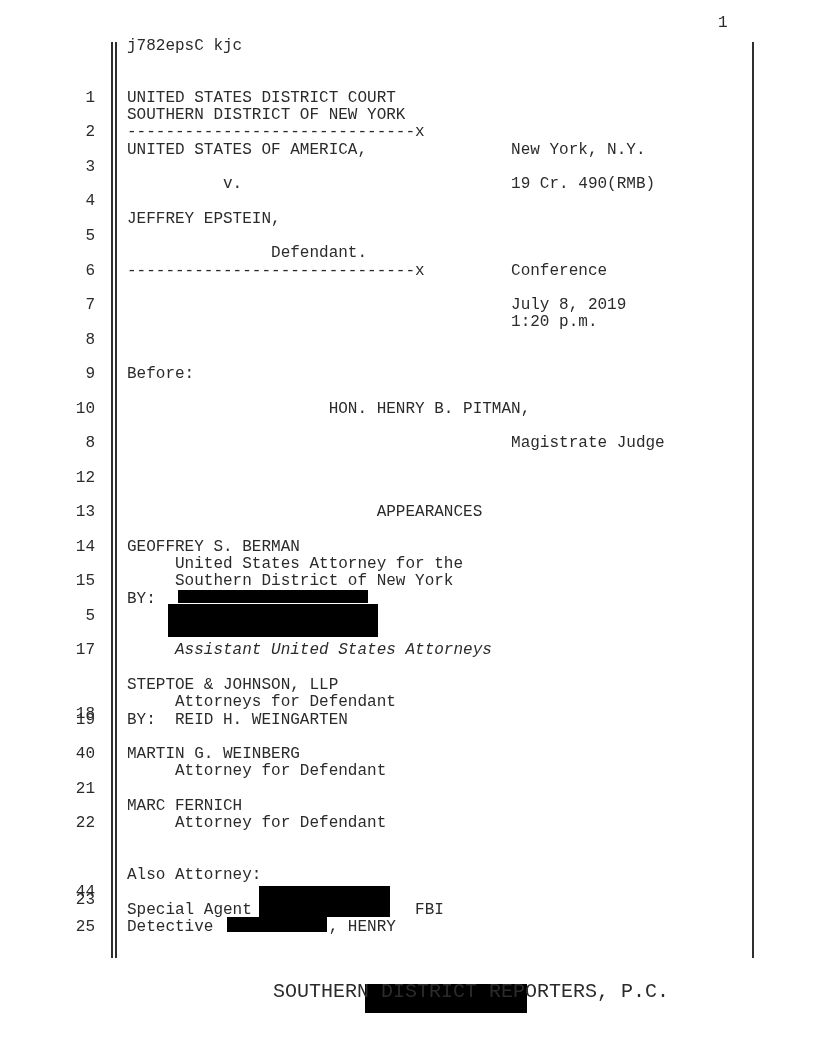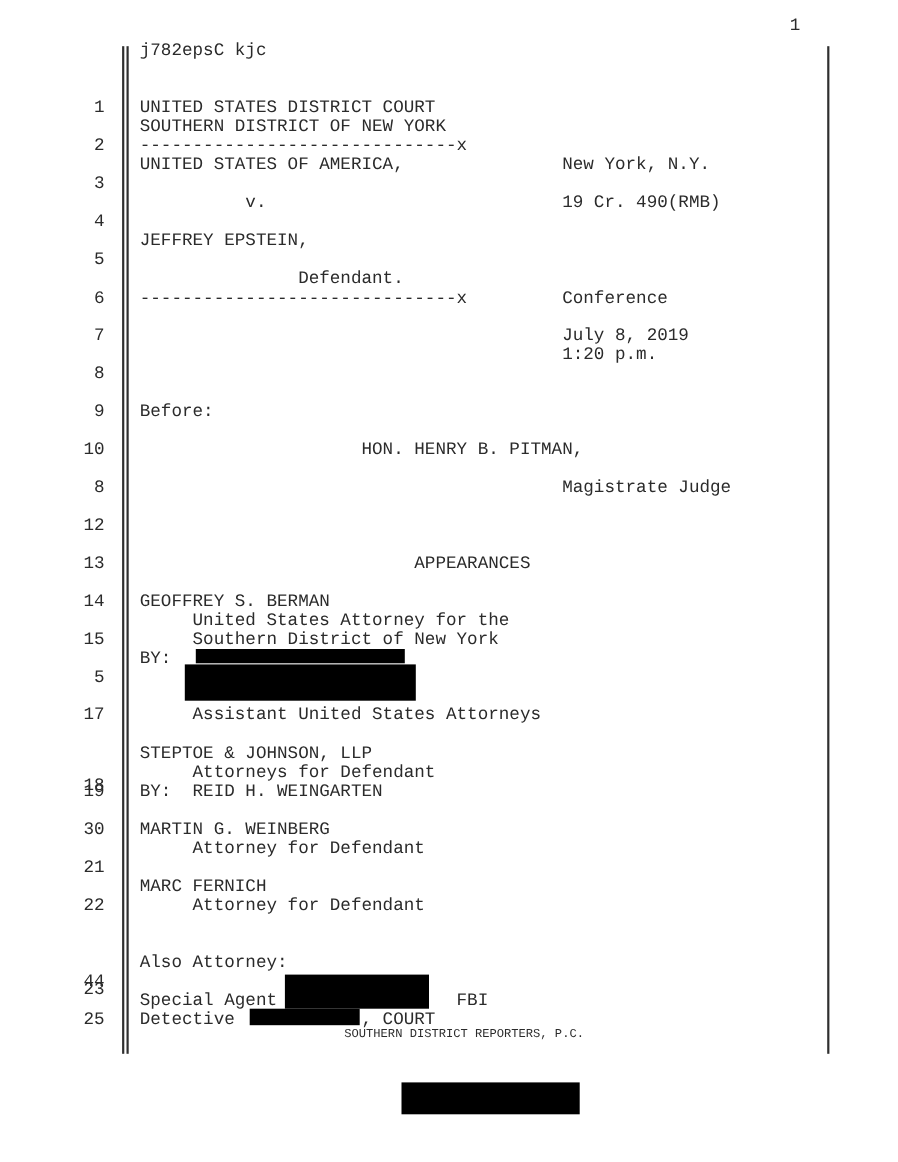--- a/index.html
+++ b/index.html
@@ -58,25 +58,24 @@
     line-height: 17.27px;
     white-space: pre;
   }
   .redaction {
     position: absolute;
     background: #000000;
   }
   .footer-line {
     position: absolute;
     left: 273px;
-    top: 933px;
-    font-size: 11px;
+    top: 983px;
+    font-size: 20px;
     line-height: 17.27px;
     white-space: pre;
-    margin-left: 40px;
   }
 </style>
 </head>
 <body>
 
 <div class="page">
   <div class="page-number">1</div>
   <div class="vrule-double"></div>
   <div class="vrule-right"></div>
   <div id="line-numbers">
@@ -92,21 +91,21 @@
       <div class="lnum" style="top: 400.67px;">10</div>
       <div class="lnum" style="top: 435.21px;">8</div>
       <div class="lnum" style="top: 469.75px;">12</div>
       <div class="lnum" style="top: 504.29px;">13</div>
       <div class="lnum" style="top: 538.83px;">14</div>
       <div class="lnum" style="top: 573.37px;">15</div>
       <div class="lnum" style="top: 607.91px;">5</div>
       <div class="lnum" style="top: 642.45px;">17</div>
       <div class="lnum" style="top: 706px;">18</div>
       <div class="lnum" style="top: 711.53px;">19</div>
-      <div class="lnum" style="top: 746.07px;">30</div>
+      <div class="lnum" style="top: 746.07px;">40</div>
       <div class="lnum" style="top: 780.61px;">21</div>
       <div class="lnum" style="top: 815.15px;">22</div>
       <div class="lnum" style="top: 892px;">23</div>
       <div class="lnum" style="top: 884.23px;">44</div>
       <div class="lnum" style="top: 918.77px;">25</div>
     </div>
   <div id="text-rows">
       <div class="trow" style="top: 38px;">j782epsC kjc</div>
       <div class="trow" style="top: 55.27px;"></div>
       <div class="trow" style="top: 72.54px;"></div>
@@ -135,37 +134,37 @@
       <div class="trow" style="top: 469.75px;"></div>
       <div class="trow" style="top: 487.02px;"></div>
       <div class="trow" style="top: 504.29px;">                          APPEARANCES</div>
       <div class="trow" style="top: 521.56px;"></div>
       <div class="trow" style="top: 538.83px;">GEOFFREY S. BERMAN</div>
       <div class="trow" style="top: 556.1px;">     United States Attorney for the</div>
       <div class="trow" style="top: 573.37px;">     Southern District of New York</div>
       <div class="trow" style="top: 590.64px;">BY:</div>
       <div class="trow" style="top: 607.91px;"></div>
       <div class="trow" style="top: 625.18px;"></div>
-      <div class="trow" style="top: 642.45px;">     Assistant United States Attorneys</div>
+      <div class="trow" style="top: 642.45px; font-style: italic;">     Assistant United States Attorneys</div>
       <div class="trow" style="top: 659.72px;"></div>
       <div class="trow" style="top: 676.99px;">STEPTOE &amp; JOHNSON, LLP</div>
       <div class="trow" style="top: 694.26px;">     Attorneys for Defendant</div>
       <div class="trow" style="top: 711.53px;">BY:  REID H. WEINGARTEN</div>
       <div class="trow" style="top: 728.8px;"></div>
       <div class="trow" style="top: 746.07px;">MARTIN G. WEINBERG</div>
       <div class="trow" style="top: 763.34px;">     Attorney for Defendant</div>
       <div class="trow" style="top: 780.61px;"></div>
       <div class="trow" style="top: 797.88px;">MARC FERNICH</div>
       <div class="trow" style="top: 815.15px;">     Attorney for Defendant</div>
       <div class="trow" style="top: 832.42px;"></div>
       <div class="trow" style="top: 849.69px;"></div>
       <div class="trow" style="top: 866.96px;">Also Attorney:</div>
       <div class="trow" style="top: 884.23px;"></div>
       <div class="trow" style="top: 901.5px;">Special Agent                 FBI</div>
-      <div class="trow" style="top: 918.77px;">Detective            , COURT</div>
+      <div class="trow" style="top: 918.77px;">Detective            , HENRY</div>
     </div>
   <div id="redactions">
       <div class="redaction" style="left: 178px; top: 590px; width: 190px; height: 13px;"></div>
       <div class="redaction" style="left: 168px; top: 604px; width: 210px; height: 33px;"></div>
       <div class="redaction" style="left: 259px; top: 886px; width: 131px; height: 31px;"></div>
       <div class="redaction" style="left: 227px; top: 917px; width: 100px; height: 15px;"></div>
       <div class="redaction" style="left: 365px; top: 984px; width: 162px; height: 29px;"></div>
     </div>
   <div class="footer-line">SOUTHERN DISTRICT REPORTERS, P.C.</div>
 </div>

